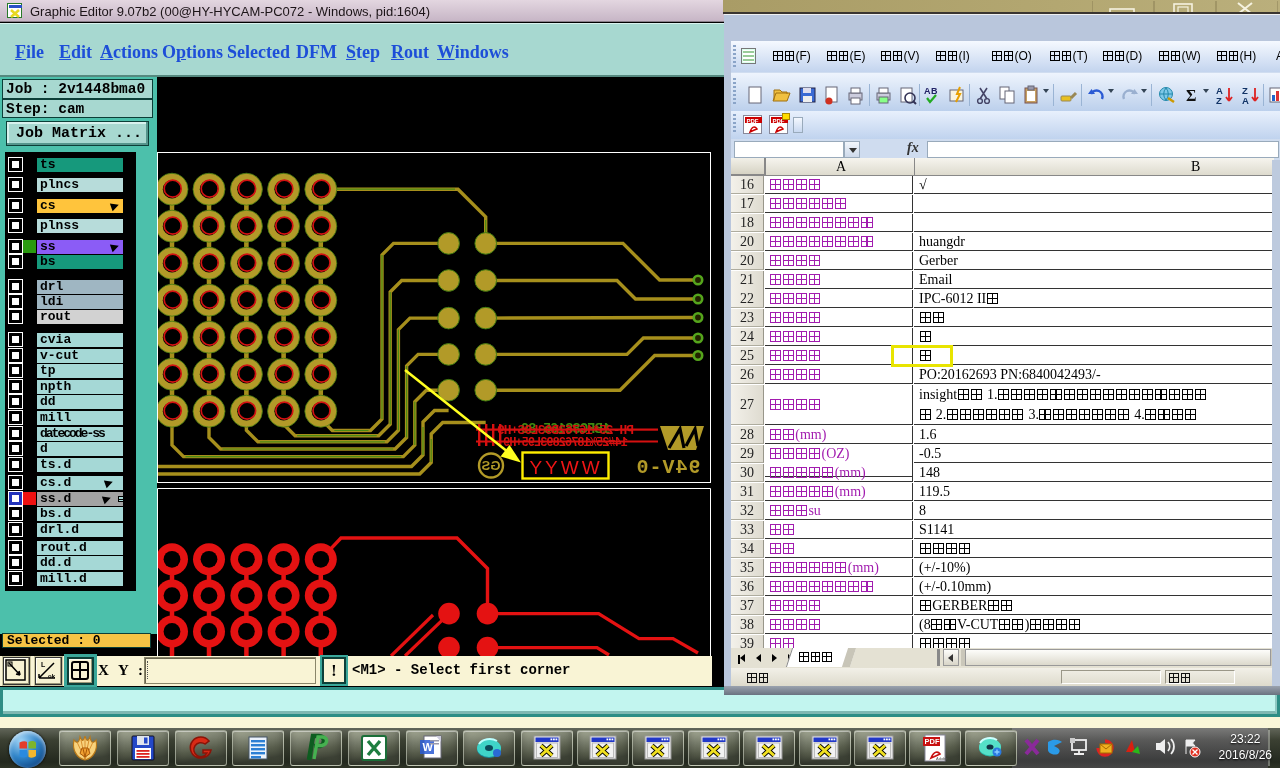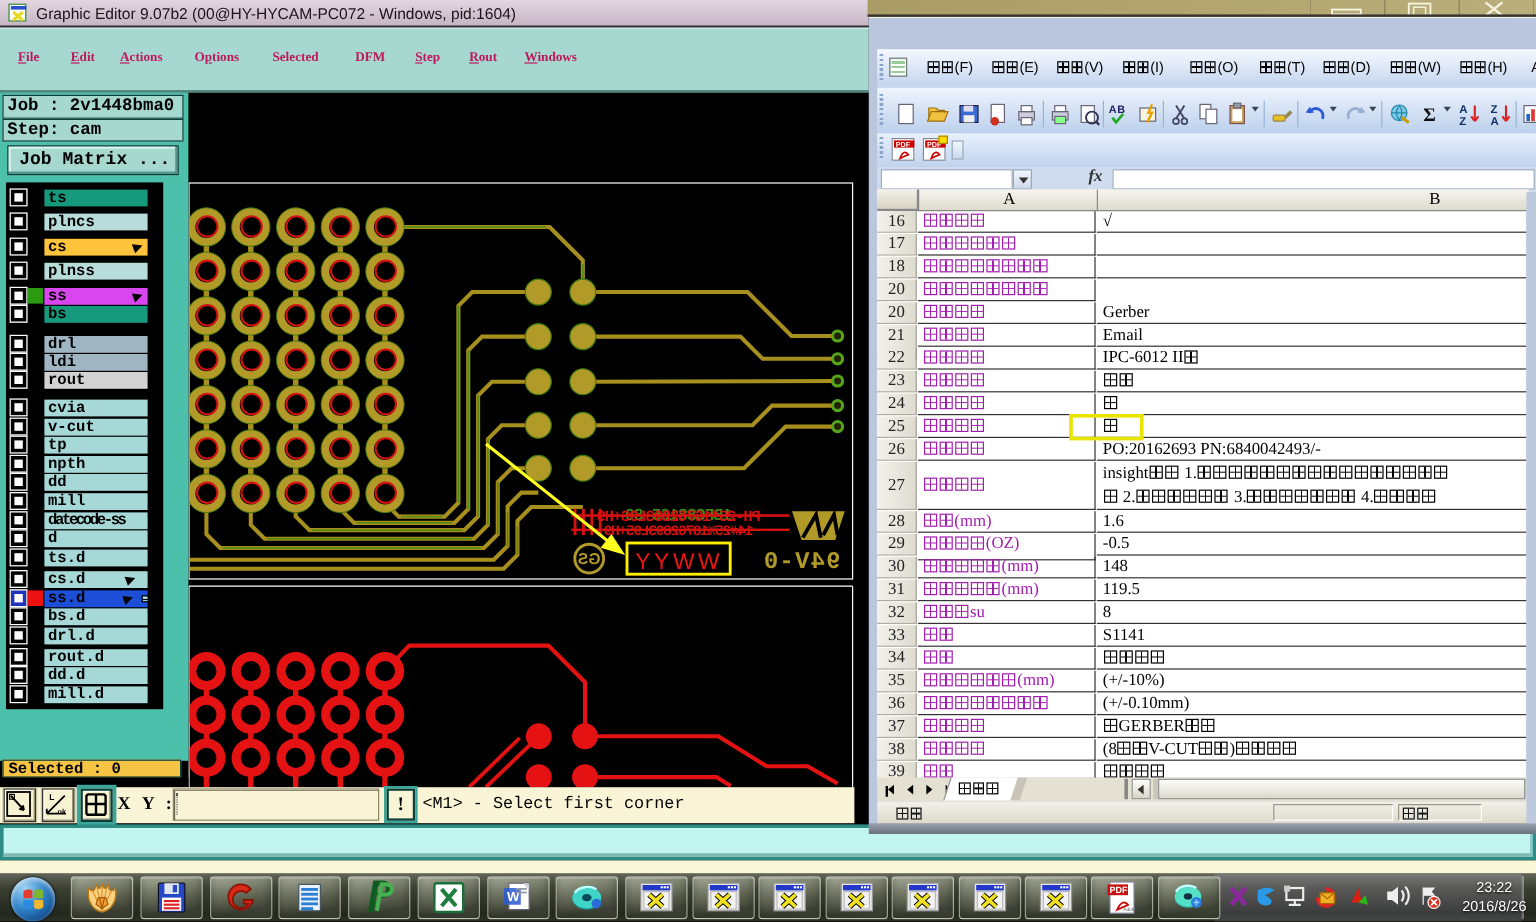--- a/index.html
+++ b/index.html
@@ -2,37 +2,37 @@
 <html><head><meta charset="utf-8">
 <style>
 *{margin:0;padding:0;box-sizing:border-box}
 html,body{width:1280px;height:768px;overflow:hidden}
 body{font-family:"Liberation Sans",sans-serif;background:#000;position:relative}
 .abs{position:absolute}
 
 #ge-title{left:0;top:0;width:724px;height:22px;background:linear-gradient(#e3d6e0,#c7b6c6);border-bottom:1px solid #8a7f8a;color:#1c1418;font-size:13px;line-height:21px}
 #ge-title .txt{position:absolute;left:30px;top:1px}
 #ge-menubar{left:0;top:23px;width:724px;height:54px;background:#a7d8d0;border-top:1px solid #d9f2ee;border-bottom:2px solid #55897f}
-.gmenu{position:absolute;top:18px;font-family:"Liberation Serif",serif;font-weight:bold;font-size:11px;color:#be185d}
+.gmenu{position:absolute;top:18px;font-family:"Liberation Serif",serif;font-weight:bold;font-size:18px;color:#1d4ed8}
 #ge-panel{left:0;top:77px;width:157px;height:557px;background:#4cc0ab}
 #ge-canvasbg{left:157px;top:77px;width:567px;height:571px;background:#000}
 .jobbox{position:absolute;left:2px;background:#a7d8d0;border:1px solid #0c3f38;color:#000;font-family:"Liberation Mono",monospace;font-weight:bold;font-size:14.5px;padding-left:3px;letter-spacing:0px;white-space:nowrap;overflow:hidden}
 #jobmatrix{position:absolute;left:6px;top:44px;width:143px;height:25px;background:#a7d8d0;border:1px solid #0c3f38;box-shadow:inset -2px -2px 0 #55958c,inset 2px 2px 0 #d8f2ee;font-family:"Liberation Mono",monospace;font-weight:bold;font-size:15px;line-height:23px;padding-left:9px}
 #layerlist{left:5px;top:152px;width:131px;height:439px;background:#000}
 .lrow{position:absolute;left:0;width:118px;height:14px}
 .lchk{position:absolute;left:4px;top:0px;width:13px;height:13px;background:#fff;border:3px solid #000;outline:1px solid #fff}
 .lname{position:absolute;left:32px;top:0;width:86px;height:14px;font-family:"Liberation Mono",monospace;font-weight:bold;font-size:13px;line-height:14px;padding-left:3px;color:#000}
 .swatch{position:absolute;left:18px;top:0px;width:13px;height:13px}
 .larr{position:absolute;right:4px;top:3px;width:0;height:0;border-left:8px solid #000;border-top:4px solid transparent;border-bottom:4px solid transparent;transform:rotate(-20deg)}.lgrid{position:absolute;right:-1px;top:4px;width:6px;height:6px;border:1px solid #000;background:linear-gradient(#a5d8d6 2px,#000 2px,#000 3px,#a5d8d6 3px),linear-gradient(90deg,#a5d8d6 2px,#000 2px,#000 3px,#a5d8d6 3px)}
 #selbar{left:2px;top:633px;width:149px;height:15px;background:#f6c445;border:1px solid #0c3f38;font-family:"Liberation Mono",monospace;font-weight:bold;font-size:13px;line-height:14px;padding-left:4px}
 #blackband{left:0;top:648px;width:157px;height:9px;background:#000}
 #ctrlrow{left:0;top:656px;width:712px;height:30px;background:#f9f4d5}
 .cbtn{position:absolute;top:1px;width:27px;height:28px;background:#f7f2d2;border:1px solid #333;box-shadow:inset -1px -1px 0 #9a9678,inset 1px 1px 0 #fffef4,0 0 0 1px #c8c4a0}
 #xybox{position:absolute;left:144px;top:1px;width:172px;height:27px;background:#f9f4d5;border:1px solid #8a866a;box-shadow:inset 1px 1px 0 #6a6650}
-#msgtext{position:absolute;left:352px;top:6px;font-family:"Liberation Mono",monospace;font-weight:normal;font-size:14px}
+#msgtext{position:absolute;left:352px;top:6px;font-family:"Liberation Mono",monospace;font-weight:bold;font-size:14px}
 #cyanstrip{left:0;top:687px;width:1280px;height:30px;background:#2d8d85}
 #cyaninner{left:3px;top:690px;width:1274px;height:24px;background:#c2f5ef;border-bottom:3px solid #7fb8b2;border-right:2px solid #8fc9c3}
 #paleyellow{left:0;top:717px;width:1280px;height:11px;background:#faf6d8}
 
 #xl{left:724px;top:14px;width:556px;height:681px}
 #xl-frame{position:absolute;left:0;top:0;width:556px;height:681px;background:#b9c6dc;border-top:1px solid #f0f0f0}
 #xl-title{position:absolute;left:1px;top:1px;width:555px;height:25px;background:linear-gradient(90deg,#e6e2de 0%,#d5d3d2 45%,#a8acb4 75%,#9aa0aa 100%);color:#111;font-size:13px;line-height:25px}
 #xl-menubar{position:absolute;left:7px;top:27px;width:549px;height:31px;background:linear-gradient(#f5f9ff,#c3d4ee)}
 #xl-tb1{position:absolute;left:7px;top:58px;width:549px;height:39px;background:linear-gradient(#eef4fd,#bcd0ec);border-top:1px solid #d0ddf0}
 #xl-tb2{position:absolute;left:7px;top:97px;width:549px;height:28px;background:linear-gradient(#e8f0fc,#c0d3ee)}
@@ -339,21 +339,21 @@
       <span class="lchk"></span>
       <span class="lname" style="background:#ffc43c">cs<span class="larr"></span></span>
     </div>
 <div class="lrow" style="top:67px">
       <span class="lchk"></span>
       <span class="lname" style="background:#b7dcda">plnss</span>
     </div>
 <div class="lrow" style="top:88px">
       <span class="lchk"></span>
       <span class="swatch" style="background:#2a9a10"></span>
-      <span class="lname" style="background:#d946ef">ss<span class="larr"></span></span>
+      <span class="lname" style="background:#8b5cf6">ss<span class="larr"></span></span>
     </div>
 <div class="lrow" style="top:103px">
       <span class="lchk"></span>
       <span class="lname" style="background:#16997c">bs</span>
     </div>
 <div class="lrow" style="top:128px">
       <span class="lchk"></span>
       <span class="lname" style="background:#9fb6c2">drl</span>
     </div>
 <div class="lrow" style="top:143px">
@@ -400,21 +400,21 @@
       <span class="lchk"></span>
       <span class="lname" style="background:#a5d8d6">ts.d</span>
     </div>
 <div class="lrow" style="top:324px">
       <span class="lchk"></span>
       <span class="lname" style="background:#a5d8d6">cs.d<span class="larr" style="right:10px"></span></span>
     </div>
 <div class="lrow" style="top:340px">
       <span class="lchk" style="border-color:#2233bb"></span>
       <span class="swatch" style="background:#ee1111"></span>
-      <span class="lname" style="background:#1d4ed8">ss.d<span class="larr" style="right:12px"></span><span class="lgrid"></span></span>
+      <span class="lname" style="background:#a3a3a3">ss.d<span class="larr" style="right:12px"></span><span class="lgrid"></span></span>
     </div>
 <div class="lrow" style="top:355px">
       <span class="lchk"></span>
       <span class="lname" style="background:#a5d8d6">bs.d</span>
     </div>
 <div class="lrow" style="top:371px">
       <span class="lchk"></span>
       <span class="lname" style="background:#a5d8d6">drl.d</span>
     </div>
 <div class="lrow" style="top:389px">
@@ -611,20 +611,21 @@
       <div class="cellA" style="top:18px;height:18px;line-height:18px"><i class="hz"></i><i class="hz"></i><i class="hz"></i><i class="hz"></i></div>
       <div class="cellB" style="top:18px;height:18px;line-height:18px">√</div>
       <div class="rn" style="top:37px;height:18px;line-height:18px">17</div>
       <div class="cellA" style="top:37px;height:18px;line-height:18px"><i class="hz"></i><i class="hz"></i><i class="hz"></i><i class="hz"></i><i class="hz"></i><i class="hz"></i></div>
       <div class="cellB" style="top:37px;height:18px;line-height:18px"></div>
       <div class="rn" style="top:56px;height:18px;line-height:18px">18</div>
       <div class="cellA" style="top:56px;height:18px;line-height:18px"><i class="hz"></i><i class="hz"></i><i class="hz"></i><i class="hz"></i><i class="hz"></i><i class="hz"></i><i class="hz"></i><i class="hz"></i></div>
       <div class="cellB" style="top:56px;height:18px;line-height:18px"></div>
       <div class="rn" style="top:75px;height:18px;line-height:18px">20</div>
       <div class="cellA" style="top:75px;height:18px;line-height:18px"><i class="hz"></i><i class="hz"></i><i class="hz"></i><i class="hz"></i><i class="hz"></i><i class="hz"></i><i class="hz"></i><i class="hz"></i></div>
+      <div class="cellB" style="top:75px;height:18px;line-height:18px">huangdr</div>
       <div class="rn" style="top:94px;height:18px;line-height:18px">20</div>
       <div class="cellA" style="top:94px;height:18px;line-height:18px"><i class="hz"></i><i class="hz"></i><i class="hz"></i><i class="hz"></i></div>
       <div class="cellB" style="top:94px;height:18px;line-height:18px">Gerber</div>
       <div class="rn" style="top:113px;height:28px;line-height:18px">21</div>
       <div class="cellA" style="top:113px;height:18px;line-height:18px"><i class="hz"></i><i class="hz"></i><i class="hz"></i><i class="hz"></i></div>
       <div class="cellB" style="top:113px;height:18px;line-height:18px">Email</div>
       <div class="rn" style="top:132px;height:18px;line-height:18px">22</div>
       <div class="cellA" style="top:132px;height:18px;line-height:18px"><i class="hz"></i><i class="hz"></i><i class="hz"></i><i class="hz"></i></div>
       <div class="cellB" style="top:132px;height:18px;line-height:18px">IPC-6012 II<i class="hz"></i></div>
       <div class="rn" style="top:151px;height:18px;line-height:18px">23</div>
@@ -639,21 +640,21 @@
       <div class="rn" style="top:208px;height:18px;line-height:18px">26</div>
       <div class="cellA" style="top:208px;height:18px;line-height:18px"><i class="hz"></i><i class="hz"></i><i class="hz"></i><i class="hz"></i></div>
       <div class="cellB" style="top:208px;height:18px;line-height:18px">PO:20162693 PN:6840042493/-</div>
       <div class="rn" style="top:227px;height:40px;line-height:40px">27</div>
       <div class="cellA" style="top:227px;height:40px;line-height:40px"><i class="hz"></i><i class="hz"></i><i class="hz"></i><i class="hz"></i></div>
       <div class="cellB" style="top:227px;height:40px;line-height:20px">insight<i class="hz"></i><i class="hz"></i> 1.<i class="hz"></i><i class="hz"></i><i class="hz"></i><i class="hz"></i><i class="hz"></i><i class="hz"></i><i class="hz"></i><i class="hz"></i><i class="hz"></i><i class="hz"></i><i class="hz"></i><i class="hz"></i><i class="hz"></i><i class="hz"></i><i class="hz"></i><i class="hz"></i><br><i class="hz"></i> 2.<i class="hz"></i><i class="hz"></i><i class="hz"></i><i class="hz"></i><i class="hz"></i><i class="hz"></i> 3.<i class="hz"></i><i class="hz"></i><i class="hz"></i><i class="hz"></i><i class="hz"></i><i class="hz"></i><i class="hz"></i> 4.<i class="hz"></i><i class="hz"></i><i class="hz"></i><i class="hz"></i></div>
       <div class="rn" style="top:268px;height:18px;line-height:18px">28</div>
       <div class="cellA" style="top:268px;height:18px;line-height:18px"><i class="hz"></i><i class="hz"></i>(mm)</div>
       <div class="cellB" style="top:268px;height:18px;line-height:18px">1.6</div>
       <div class="rn" style="top:287px;height:18px;line-height:18px">29</div>
-      <div class="cellA" style="top:287px;height:22px;line-height:18px"><i class="hz"></i><i class="hz"></i><i class="hz"></i><i class="hz"></i>(OZ)</div>
+      <div class="cellA" style="top:287px;height:32px;line-height:18px"><i class="hz"></i><i class="hz"></i><i class="hz"></i><i class="hz"></i>(OZ)</div>
       <div class="cellB" style="top:287px;height:18px;line-height:18px">-0.5</div>
       <div class="rn" style="top:306px;height:18px;line-height:18px">30</div>
       <div class="cellA" style="top:306px;height:18px;line-height:18px"><i class="hz"></i><i class="hz"></i><i class="hz"></i><i class="hz"></i><i class="hz"></i>(mm)</div>
       <div class="cellB" style="top:306px;height:18px;line-height:18px">148</div>
       <div class="rn" style="top:325px;height:18px;line-height:18px">31</div>
       <div class="cellA" style="top:325px;height:18px;line-height:18px"><i class="hz"></i><i class="hz"></i><i class="hz"></i><i class="hz"></i><i class="hz"></i>(mm)</div>
       <div class="cellB" style="top:325px;height:18px;line-height:18px">119.5</div>
       <div class="rn" style="top:344px;height:18px;line-height:18px">32</div>
       <div class="cellA" style="top:344px;height:18px;line-height:18px"><i class="hz"></i><i class="hz"></i><i class="hz"></i>su</div>
       <div class="cellB" style="top:344px;height:18px;line-height:18px">8</div>

